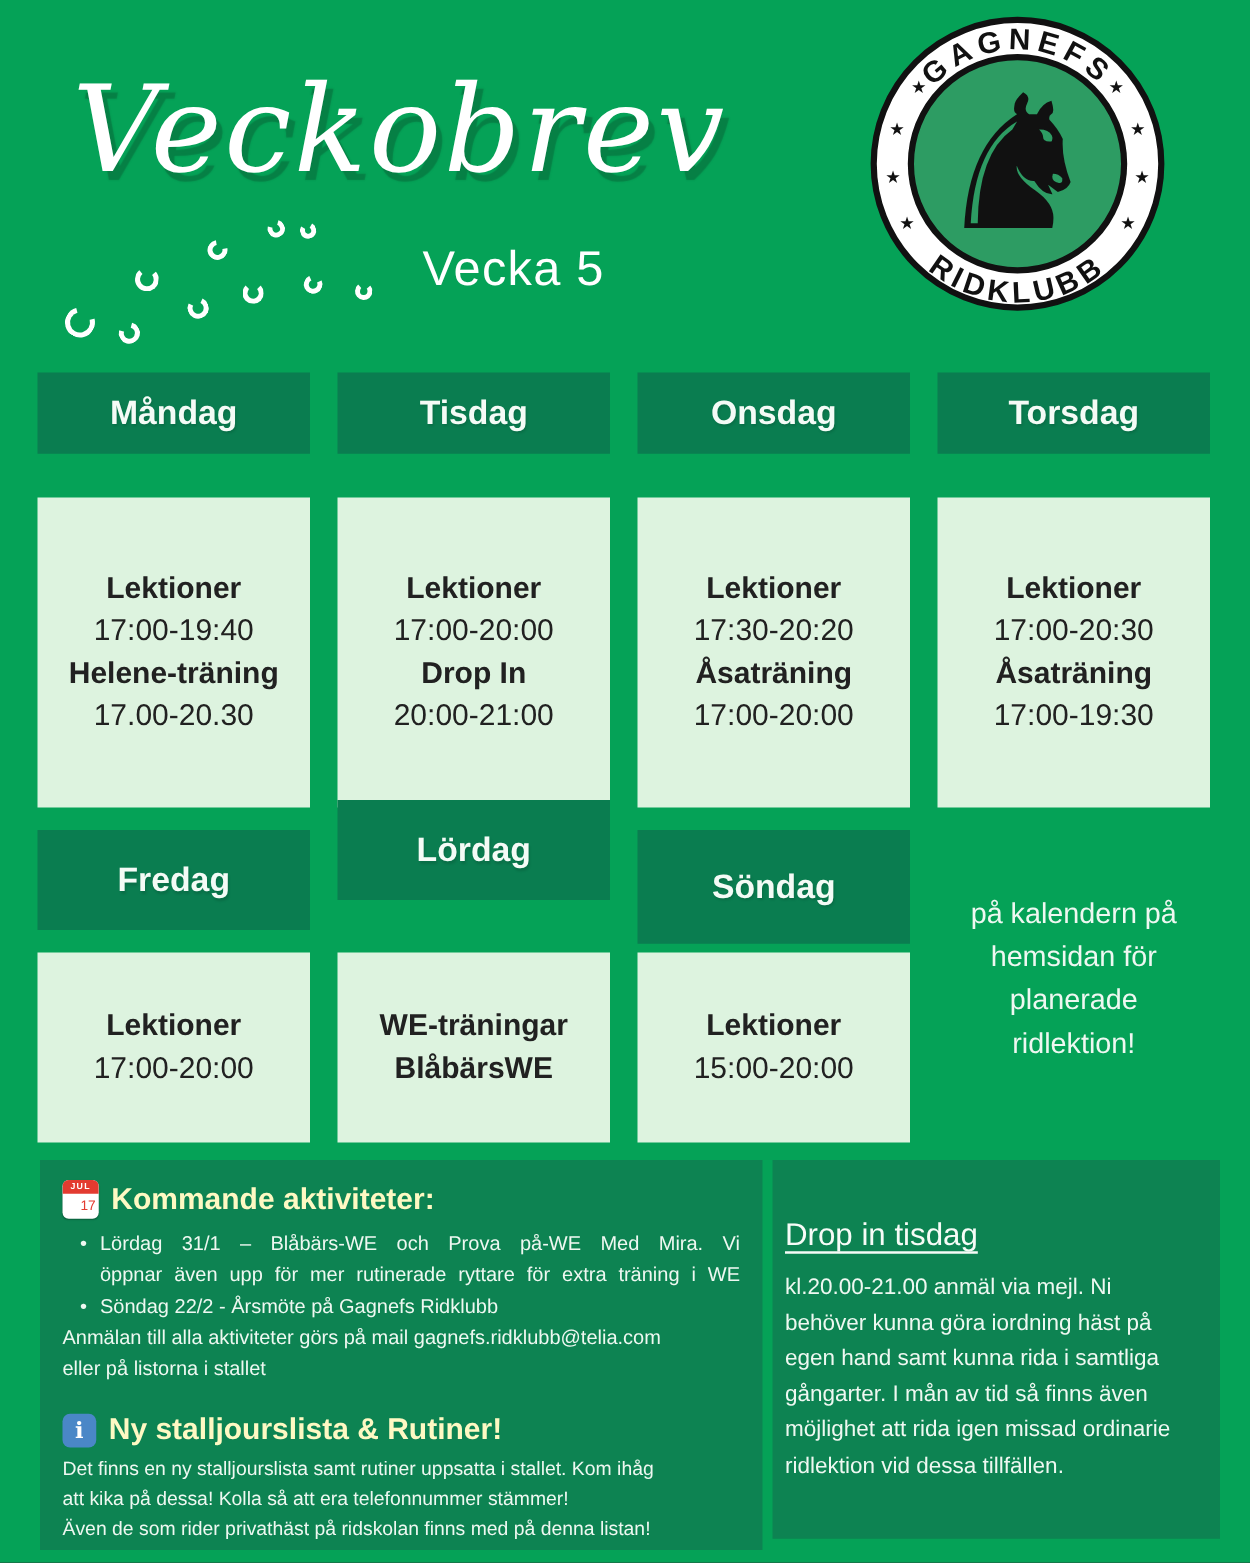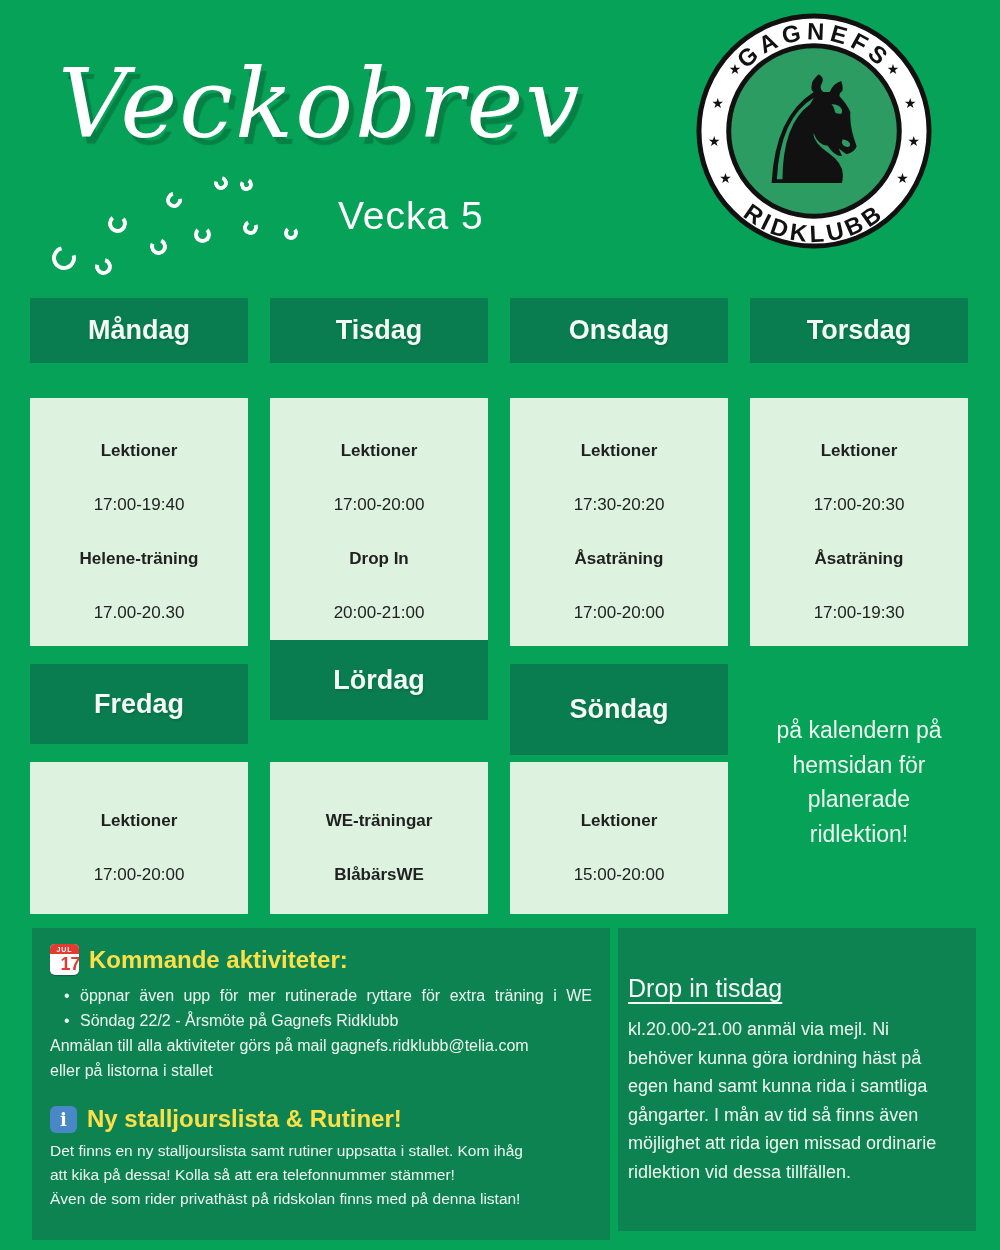--- a/index.html
+++ b/index.html
@@ -39,44 +39,44 @@
     position:absolute;width:218px;height:65px;background:var(--header_green);
     color:#f4fbf6;font-size:27px;font-weight:700;
     display:flex;align-items:center;justify-content:center;
     text-shadow:1px 2px 2px rgba(0,0,0,.12);
   }
   .day-card{
     position:absolute;width:218px;background:var(--card_light);
     display:flex;flex-direction:column;align-items:center;justify-content:center;
     color:var(--card_text);
   }
-  .card-line{font-size:17px;line-height:34px;font-weight:400;white-space:nowrap;margin-top:20px;}
+  .card-line{font-size:24px;line-height:34px;font-weight:400;white-space:nowrap;}
   .card-line.bold{font-weight:700;}
 
   
   .side-note{
     position:absolute;left:744px;top:713px;width:230px;text-align:center;
     color:var(--light_text);font-size:23px;
   }
   .side-note div{line-height:34.5px;white-space:nowrap;}
 
   
   .panel{position:absolute;background:var(--panel_green);color:var(--light_text);}
   .panel-left{left:32px;top:928px;width:578px;height:312px;padding:14px 18px;}
   .panel-right{left:618px;top:928px;width:358px;height:303px;padding:46px 10px 0 10px;}
 
   .heading-row{display:flex;align-items:center;gap:10px;margin-top:2px;}
-  .panel-heading{font-size:24px;font-weight:700;color:#fde047;}
+  .panel-heading{font-size:24px;font-weight:700;color:#fef9c3;}
 
   .cal-icon{width:29px;height:31px;background:#ffffff;border-radius:5px;overflow:hidden;
     display:flex;flex-direction:column;flex:0 0 auto;box-shadow:0 1px 1px rgba(0,0,0,.25);}
   .cal-top{height:11px;background:#e33b30;color:#ffffff;font-size:7px;font-weight:700;
     display:flex;align-items:center;justify-content:center;letter-spacing:1px;}
   .cal-day{flex:1;display:flex;align-items:center;justify-content:center;
-    color:#e33b30;font-size:18px;font-weight:700;margin-left:12px;}
+    color:#e33b30;font-size:11px;font-weight:400;margin-left:12px;}
   .info-icon{width:27px;height:27px;background:#4a87c7;border-radius:6px;flex:0 0 auto;
     display:flex;align-items:center;justify-content:center;color:#ffffff;
     font-size:18px;font-weight:700;font-family:"DejaVu Serif",serif;}
 
   .bullet-list{margin-top:8px;}
   .bullet-row{display:flex;align-items:flex-start;}
   .bullet{width:16px;margin-left:14px;flex:0 0 auto;font-size:16px;line-height:25px;}
   .bullet-lines{flex:1;font-size:16px;}
   .bullet-lines div{line-height:25px;}
   .justify-line{text-align:justify;text-align-last:justify;}
@@ -201,20 +201,21 @@
       <span class="cal-icon">
         <span class="cal-top">JUL</span>
         <span class="cal-day">17</span>
       </span>
       <span class="panel-heading">Kommande aktiviteter:</span>
     </div>
     <div class="bullet-list">
         <div class="bullet-row">
           <span class="bullet">•</span>
           <div class="bullet-lines">
+            <div class="justify-line">Lördag 31/1 – Blåbärs-WE och Prova på-WE Med Mira. Vi</div>
             <div class="justify-line">öppnar även upp för mer rutinerade ryttare för extra träning i WE</div>
           </div>
         </div>
         <div class="bullet-row">
           <span class="bullet">•</span>
           <div class="bullet-lines">
             <div>Söndag 22/2 - Årsmöte på Gagnefs Ridklubb</div>
           </div>
         </div>
       </div>

